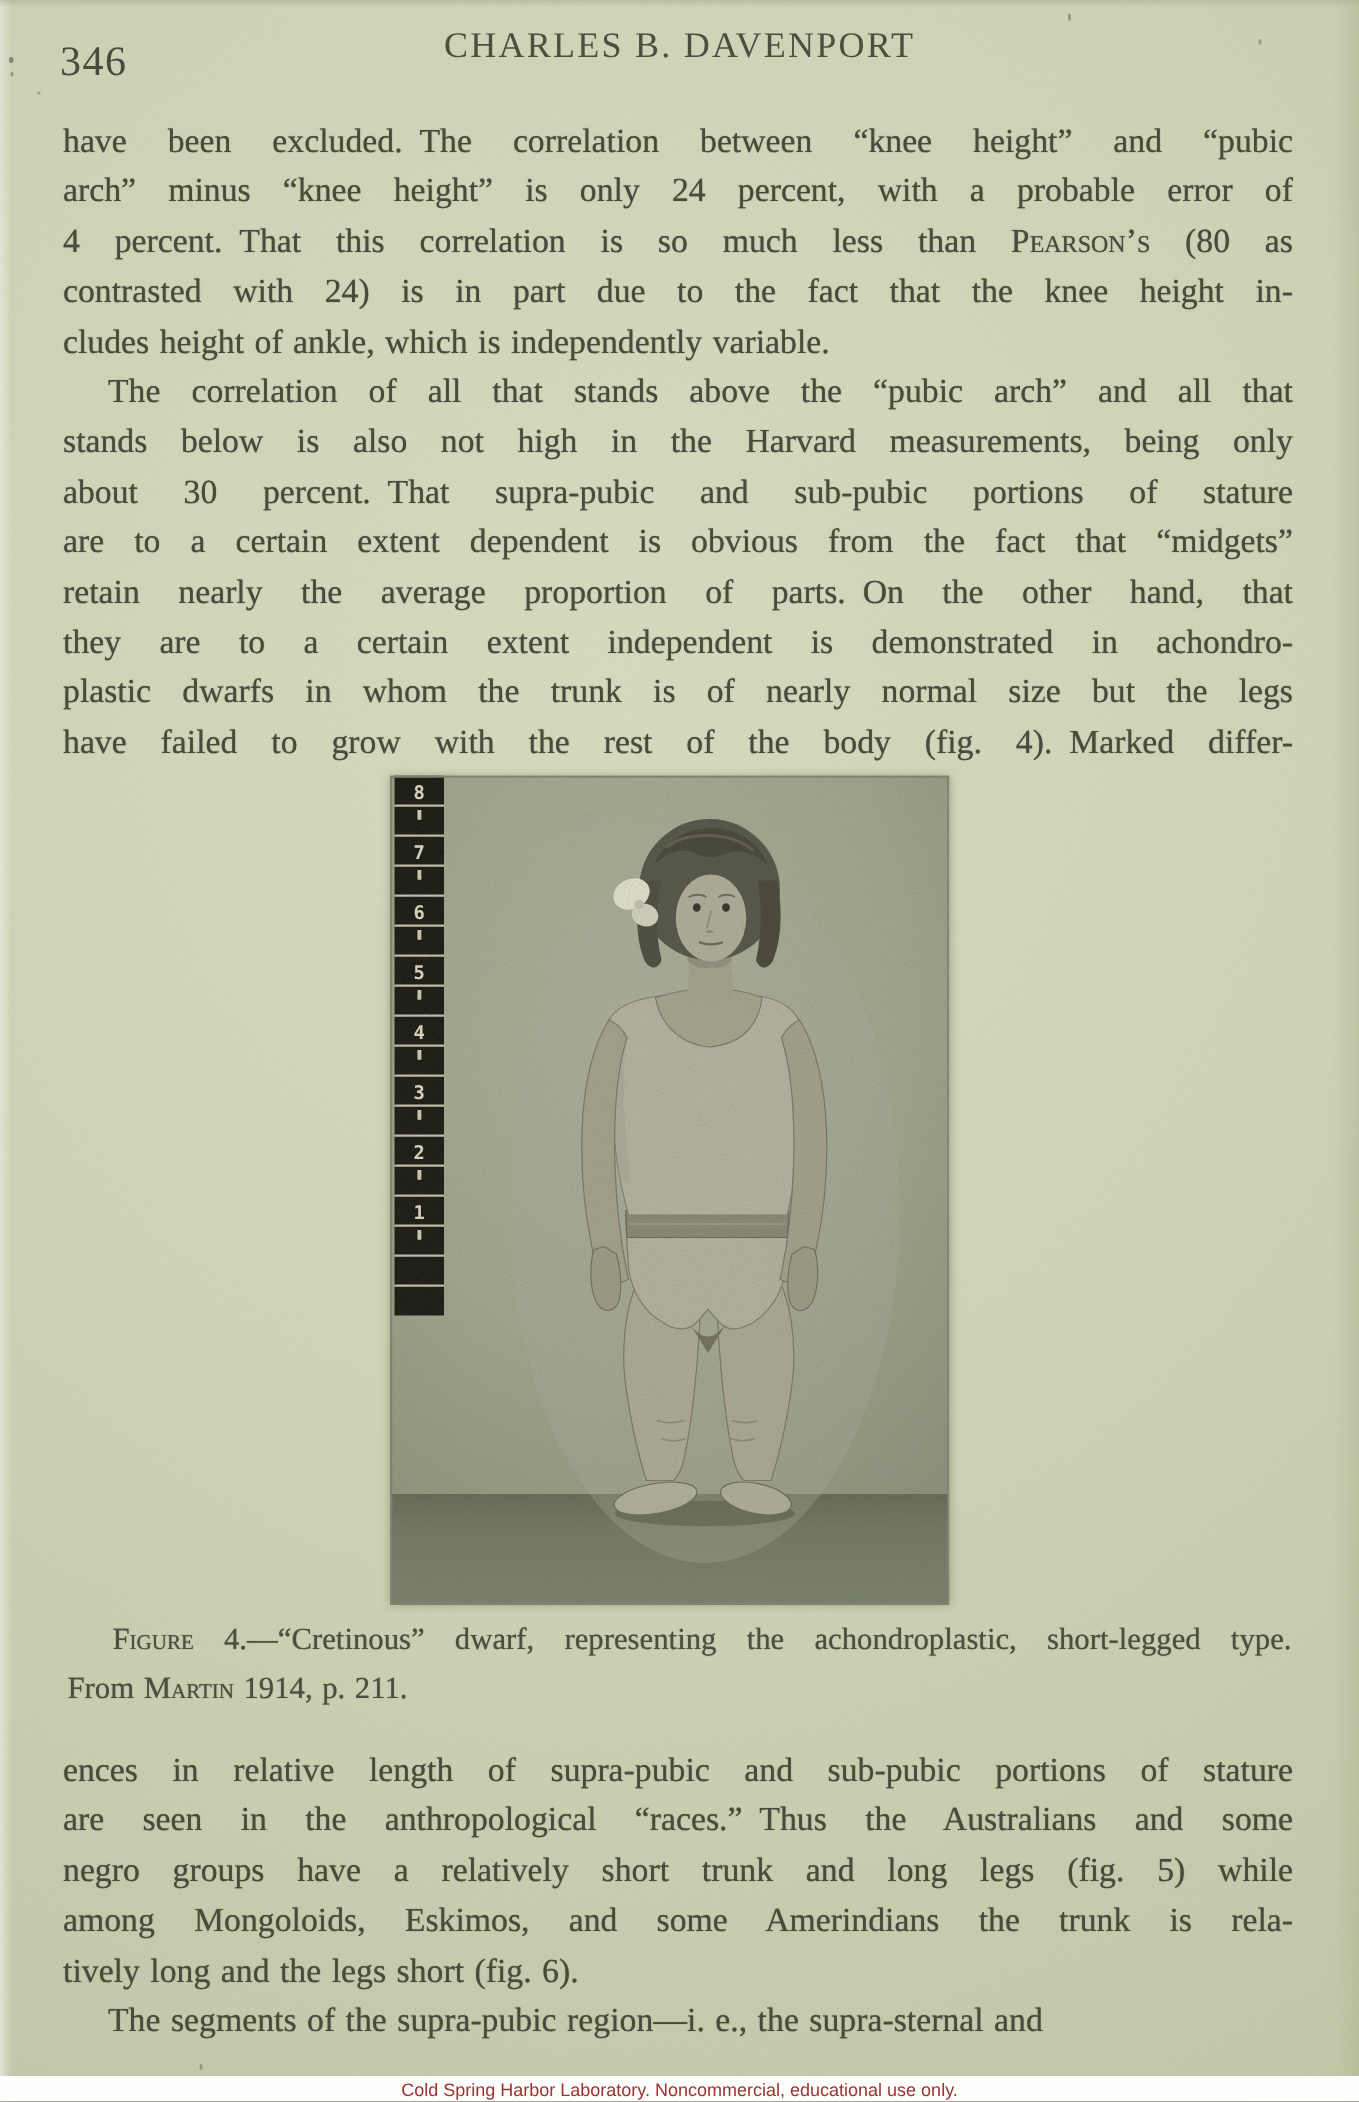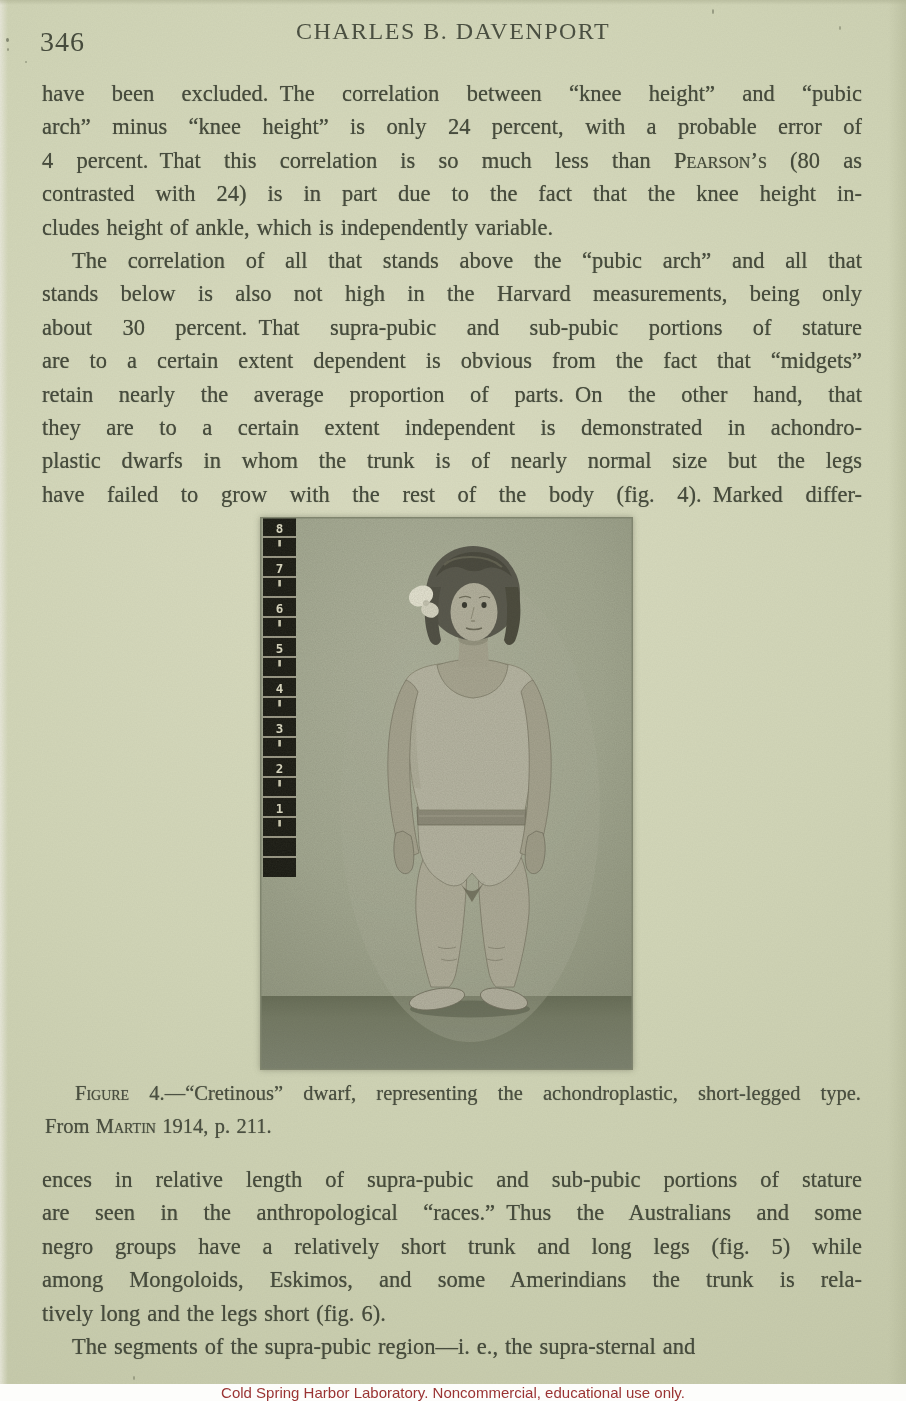--- a/index.html
+++ b/index.html
@@ -35,21 +35,21 @@
   #figure-caption .tline{height:33px;line-height:33px;}
   #figure-caption .tline.ind{text-indent:30px;}
 
   #figure-photo{position:absolute;left:260px;top:517px;width:373px;height:553px;box-shadow:0 0 6px rgba(90,95,75,.45);}
 
   .speck{position:absolute;border-radius:50%;background:#4b503f;pointer-events:none;}
 
   #footer-bar{
     position:absolute;left:0;bottom:0;width:100%;height:17px;background:#fdfdfb;
     display:flex;align-items:center;justify-content:center;
-    font-family:"Liberation Sans", sans-serif;font-size:15px;color:#9a3333;
+    font-family:"Liberation Sans", sans-serif;font-size:12px;color:#9a3333;
   }
   #paper-grain{position:absolute;left:0;top:0;pointer-events:none;}
 </style>
 </head>
 <body>
 
 <div id="page">
   <div class="edge" id="edge-left"></div>
   <div class="edge" id="edge-top"></div>
   <div class="edge" id="edge-right"></div>

